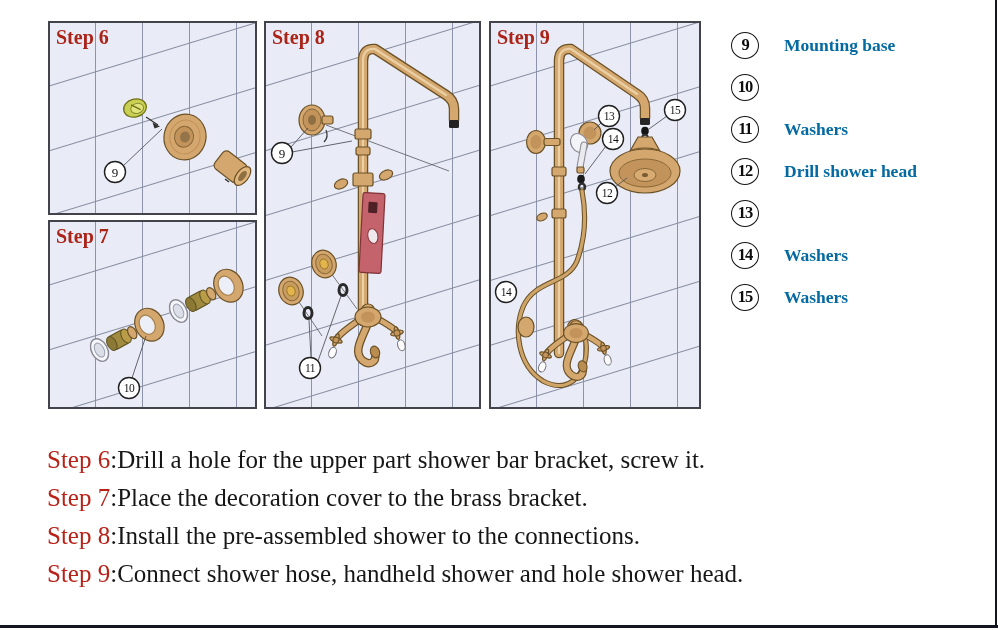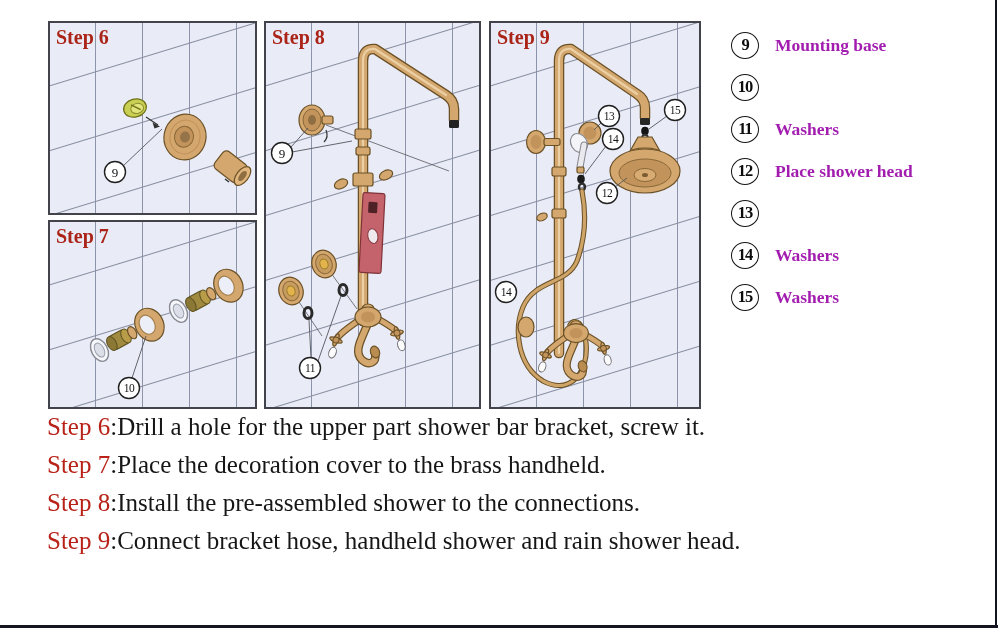--- a/index.html
+++ b/index.html
@@ -22,22 +22,22 @@
   .spout-o{stroke:#6b5126;stroke-width:8.5;fill:none;stroke-linecap:round;}
   .spout-i{stroke:#d4a76e;stroke-width:6;fill:none;stroke-linecap:round;}
   .hose-o{stroke:#6b5126;stroke-width:5.2;fill:none;stroke-linecap:round;}
   .hose-i{stroke:#cfa468;stroke-width:3.2;fill:none;stroke-linecap:round;}
   .pborder{fill:none;stroke:#43434b;stroke-width:2;}
   .legend{position:absolute;left:731px;top:31px;}
   .legend-row{display:flex;align-items:center;height:28px;margin-bottom:14px;}
   .legend-num{width:28px;height:27px;border:1.8px solid #151515;border-radius:50%;
     display:flex;align-items:center;justify-content:center;box-sizing:border-box;
     font:bold 16.5px "Liberation Serif",serif;color:#0d0d0d;letter-spacing:-1px;}
-  .legend-label{margin-left:16px;font:bold 17.5px "Liberation Serif",serif;color:#a21caf;}
-  .instructions{position:absolute;left:47px;top:412px;}
+  .legend-label{margin-left:25px;font:bold 17.5px "Liberation Serif",serif;color:#0369a1;}
+  .instructions{position:absolute;left:47px;top:445px;}
   .instr-line{font:25px "Liberation Serif",serif;color:#161616;line-height:29px;margin-bottom:9px;white-space:nowrap;}
   .instr-step{color:#b82218;}
   .edge{position:absolute;background:#14161f;}
 </style>
 </head>
 <body>
 
 <div class="stage">
 
   <svg width="0" height="0" style="position:absolute" aria-hidden="true">
@@ -335,46 +335,46 @@
     </div>
     <div class="legend-row">
       <span class="legend-num">10</span>
     </div>
     <div class="legend-row">
       <span class="legend-num">11</span>
       <span class="legend-label">Washers</span>
     </div>
     <div class="legend-row">
       <span class="legend-num">12</span>
-      <span class="legend-label">Place shower head</span>
+      <span class="legend-label">Drill shower head</span>
     </div>
     <div class="legend-row">
       <span class="legend-num">13</span>
     </div>
     <div class="legend-row">
       <span class="legend-num">14</span>
       <span class="legend-label">Washers</span>
     </div>
     <div class="legend-row">
       <span class="legend-num">15</span>
       <span class="legend-label">Washers</span>
     </div>
   </div>
 
   <div class="instructions">
     <div class="instr-line">
       <span class="instr-step">Step 6</span><span>:Drill a hole for the upper part shower bar bracket, screw it.</span>
     </div>
     <div class="instr-line">
-      <span class="instr-step">Step 7</span><span>:Place the decoration cover to the brass handheld.</span>
+      <span class="instr-step">Step 7</span><span>:Place the decoration cover to the brass bracket.</span>
     </div>
     <div class="instr-line">
       <span class="instr-step">Step 8</span><span>:Install the pre-assembled shower to the connections.</span>
     </div>
     <div class="instr-line">
-      <span class="instr-step">Step 9</span><span>:Connect bracket hose, handheld shower and rain shower head.</span>
+      <span class="instr-step">Step 9</span><span>:Connect shower hose, handheld shower and hole shower head.</span>
     </div>
   </div>
 
   <div class="edge" style="left:995px;top:0;width:2px;height:628px;"></div>
   <div class="edge" style="left:0;top:625px;width:998px;height:3px;"></div>
 
 </div>
 
 </body></html>

